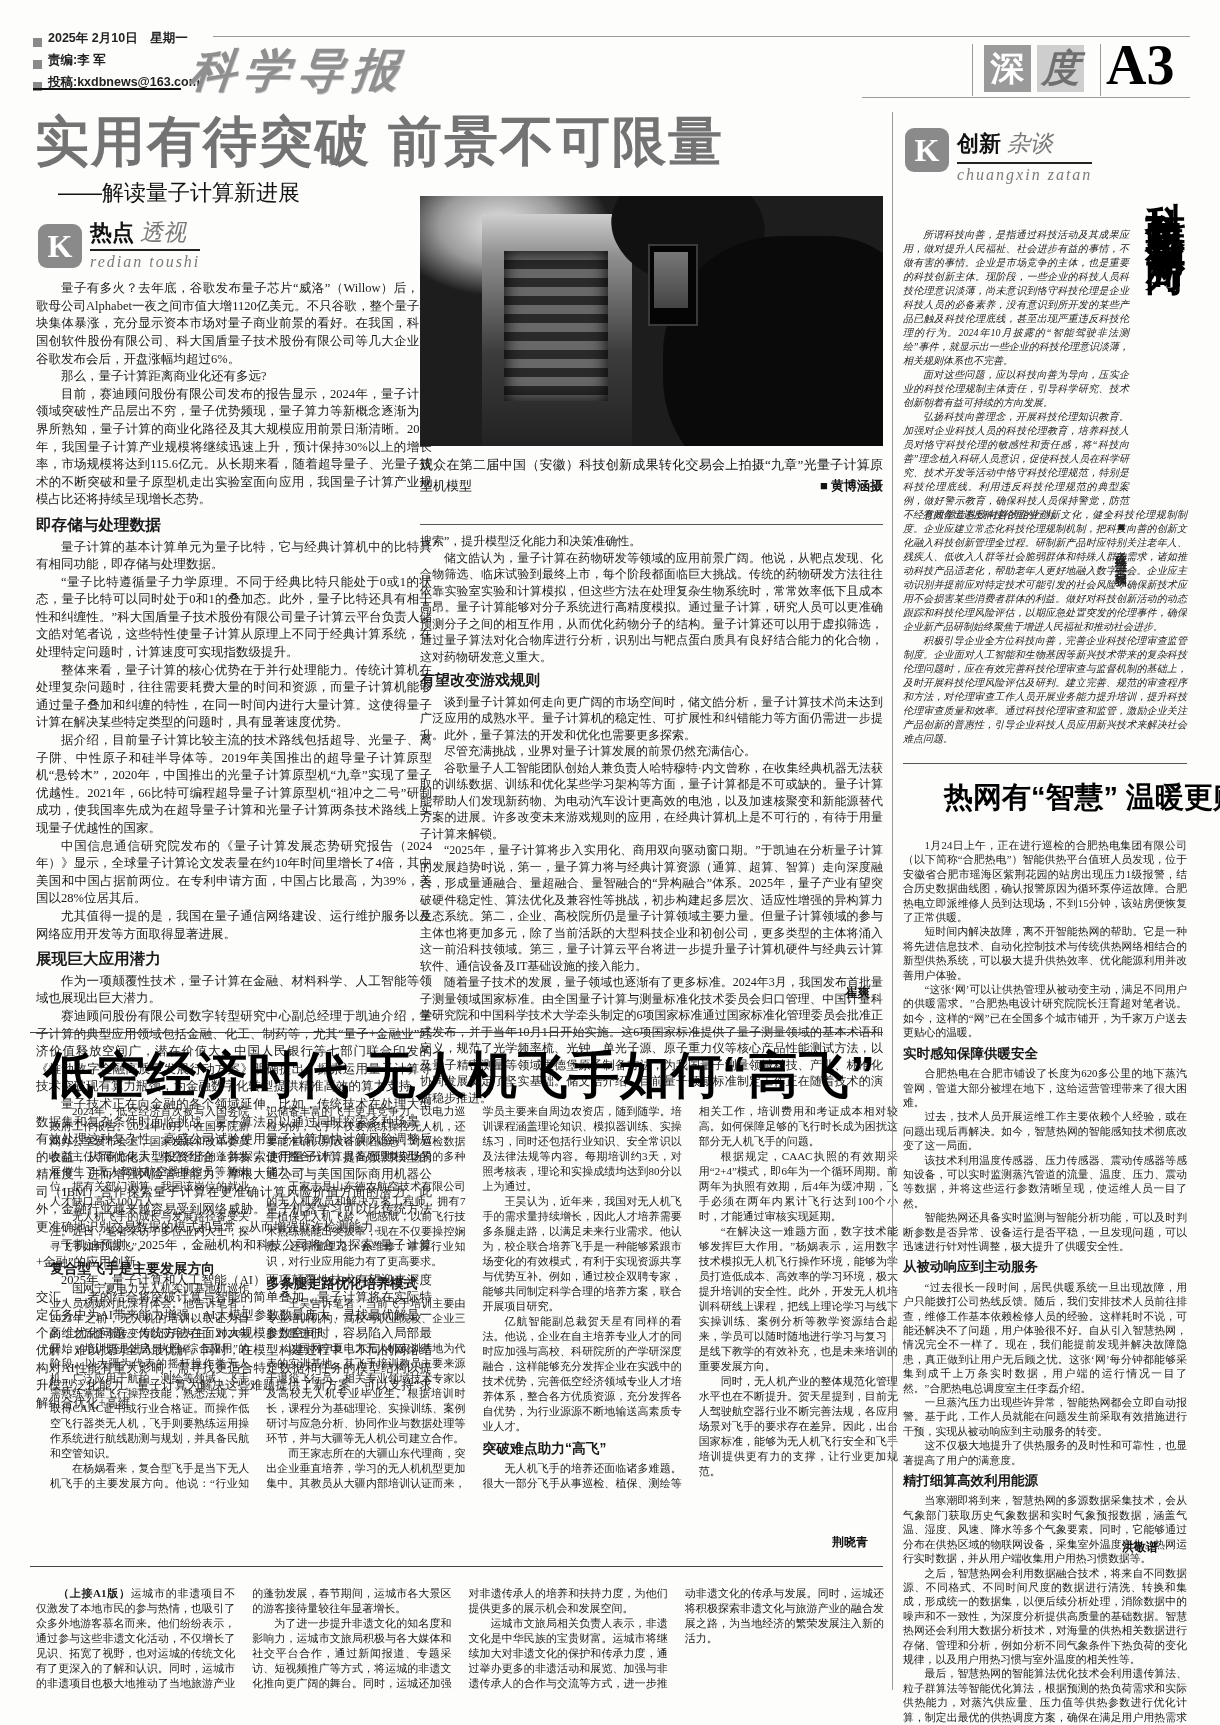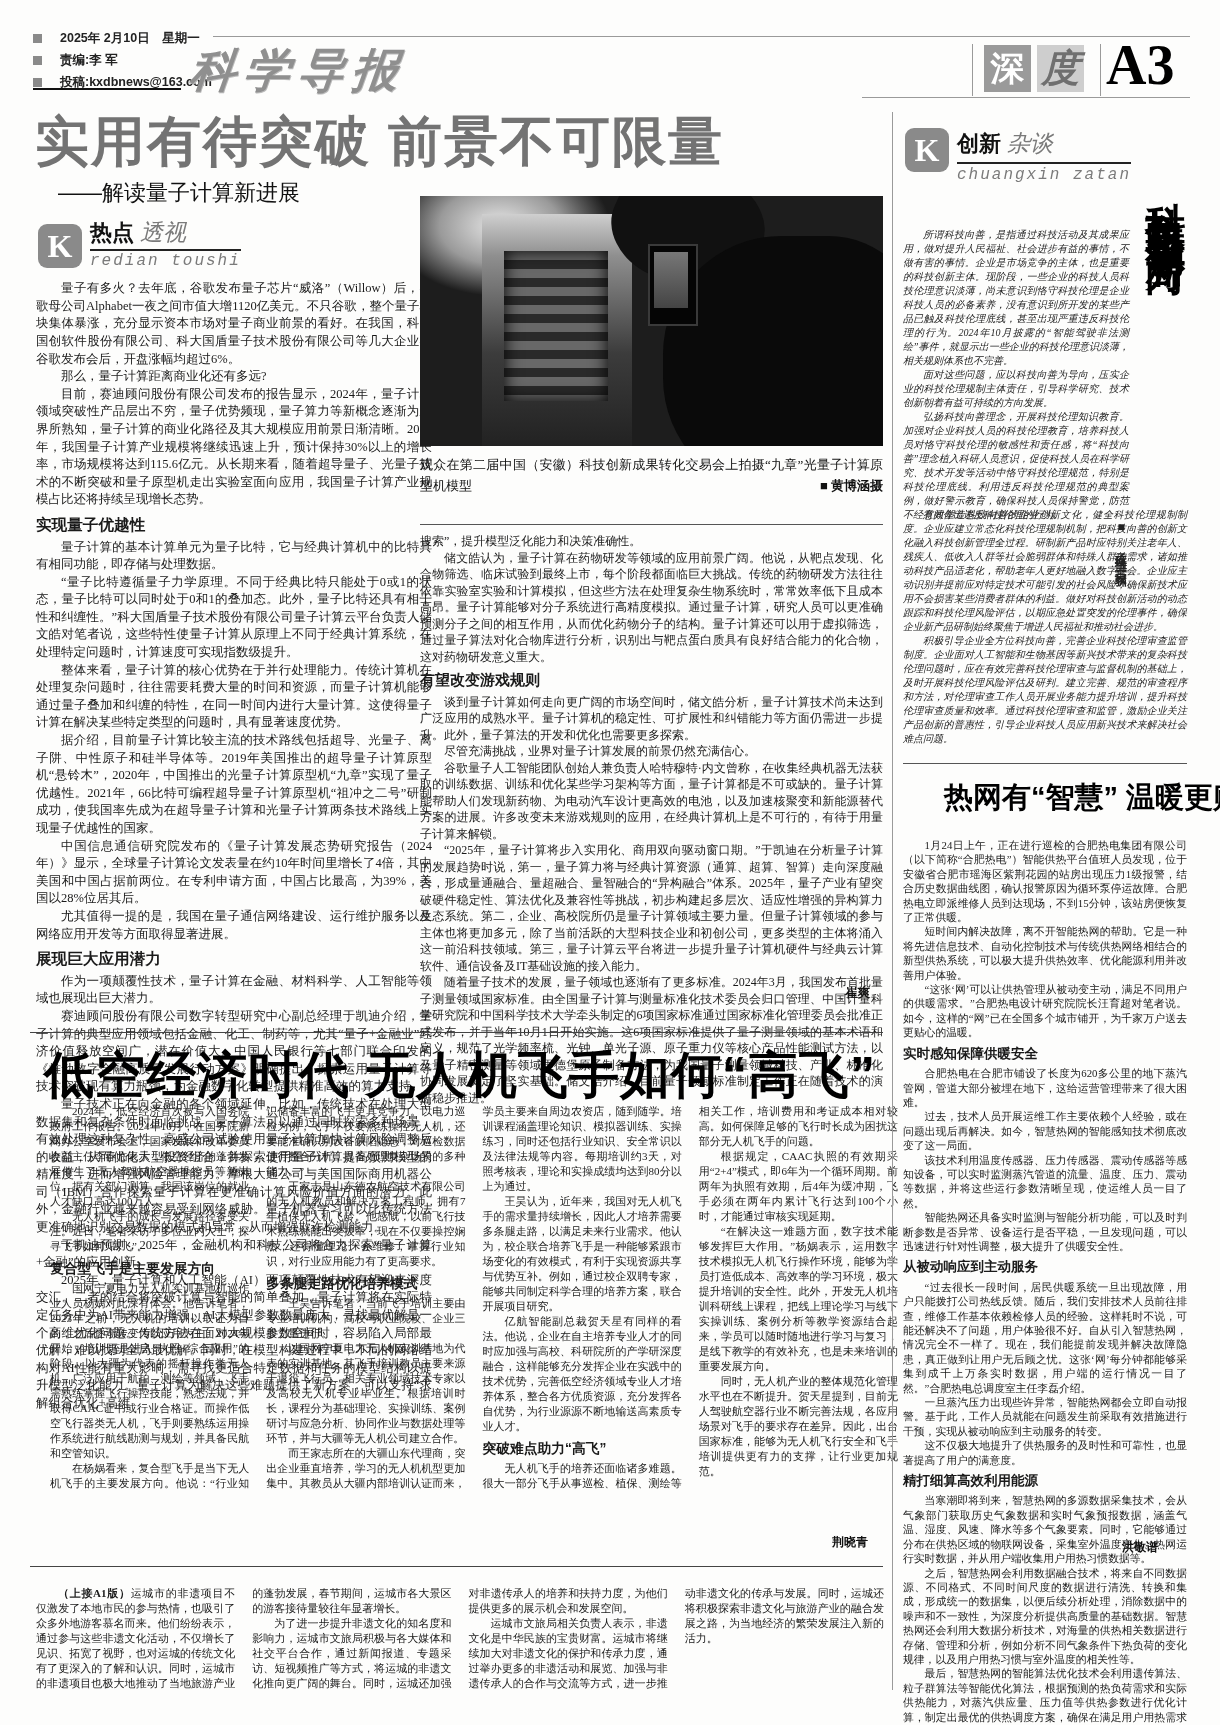--- a/index.html
+++ b/index.html
@@ -4,42 +4,42 @@
 <style>
   html,body{margin:0;padding:0;}
   body{width:1220px;height:1725px;position:relative;background:#fdfdfc;color:#1a1a1a;
        font-family:"Liberation Serif","DejaVu Serif",serif;overflow:hidden;}
   .abs{position:absolute;}
   .hline{position:absolute;background:#9a9a9a;height:1px;}
   .vline{position:absolute;background:#9a9a9a;width:1px;}
   .blackline{position:absolute;background:#111;height:2px;}
   
   .hdr-info{left:33px;top:30px;font-family:"Liberation Sans",sans-serif;font-size:12.5px;font-weight:bold;color:#222;}
-  .hdr-info .row{display:flex;align-items:center;margin-bottom:5px;gap:12px;}
+  .hdr-info .row{display:flex;align-items:flex-end;margin-bottom:5px;}
   .sq{width:9px;height:9px;background:#8a8a8a;margin-right:6px;display:inline-block;}
   .masthead{left:190px;top:40px;font-size:46px;font-weight:bold;font-style:italic;color:#8f8f8f;
             font-family:"Liberation Serif",serif;letter-spacing:8px;transform:skewX(-6deg);text-shadow:1px 1px 0 #bbb;}
   .badge1{left:984px;top:45px;width:47px;height:47px;background:#9a9a9a;color:#fff;text-align:center;
           font-family:"Liberation Sans",sans-serif;font-size:34px;font-weight:bold;line-height:47px;}
   .badge2{left:1037px;top:45px;width:47px;height:47px;background:#cecece;color:#6f6f6f;text-align:center;
           font-family:"Liberation Serif",serif;font-style:italic;font-size:38px;font-weight:bold;line-height:47px;}
   .pageno{left:1106px;top:33px;font-family:"Liberation Serif",serif;font-size:56px;font-weight:bold;color:#000;}
   
   .main-hl{left:35px;top:106px;width:790px;font-family:"Liberation Sans",sans-serif;font-weight:900;
            font-size:54px;letter-spacing:2px;color:#737373;white-space:nowrap;}
   .main-sub{left:58px;top:178px;font-family:"Liberation Sans",sans-serif;font-size:22px;font-weight:500;color:#111;}
   
   .tag{display:flex;align-items:flex-start;margin:2px 0 10px 2px;break-inside:avoid;}
   .klogo{width:44px;height:44px;background:#8a8a8a;border-radius:9px;color:#fff;text-align:center;
          font-family:"Liberation Serif",serif;font-size:32px;font-weight:bold;line-height:44px;flex:0 0 44px;}
   .tagright{margin-left:8px;}
   .tagline1{border-bottom:2px solid #222;padding-bottom:3px;white-space:nowrap;}
   .tagbold{font-family:"Liberation Sans",sans-serif;font-weight:bold;font-size:22px;color:#111;}
   .tagscript{font-family:"Liberation Serif",serif;font-style:italic;font-size:23px;color:#7a7a7a;margin-left:6px;}
-  .tagpinyin{font-family:Liberation Mono, monospace;font-style:italic;font-size:16px;color:#7a7a7a;letter-spacing:2px;margin-top:2px;}
+  .tagpinyin{font-family:Liberation Serif, serif;font-style:italic;font-size:16px;color:#7a7a7a;letter-spacing:2px;margin-top:2px;}
   
   .para{margin:0;text-indent:2em;text-align:justify;}
   .para.cont{text-indent:0;}
   .colhead{font-family:"Liberation Sans",sans-serif;font-weight:bold;font-size:1.25em;margin:7px 0 5px;text-indent:0;}
   .cols4{column-count:4;column-gap:17px;overflow:hidden;}
   .qA{left:36px;top:222px;width:396px;height:790px;font-size:12.5px;line-height:17.6px;}
   .qB{left:420px;top:533px;width:463px;height:452px;font-size:12px;line-height:16.5px;}
   .byline{position:absolute;font-family:"Liberation Sans",sans-serif;font-weight:bold;font-size:12.5px;color:#111;text-align:center;}
   
   .photo{left:420px;top:196px;width:463px;height:250px;background:#1d1d1d;overflow:hidden;}
@@ -108,21 +108,21 @@
     <div class="klogo">K</div>
     <div class="tagright">
       <div class="tagline1"><span class="tagbold">热点</span><span class="tagscript">透视</span></div>
       <div class="tagpinyin">redian toushi</div>
     </div>
   </div>
   <div>
       <p class="para">量子有多火？去年底，谷歌发布量子芯片“威洛”（Willow）后，谷歌母公司Alphabet一夜之间市值大增1120亿美元。不只谷歌，整个量子板块集体暴涨，充分显示资本市场对量子商业前景的看好。在我国，科大国创软件股份有限公司、科大国盾量子技术股份有限公司等几大企业在谷歌发布会后，开盘涨幅均超过6%。</p>
       <p class="para">那么，量子计算距离商业化还有多远?</p>
       <p class="para">目前，赛迪顾问股份有限公司发布的报告显示，2024年，量子计算领域突破性产品层出不穷，量子优势频现，量子算力等新概念逐渐为业界所熟知，量子计算的商业化路径及其大规模应用前景日渐清晰。2025年，我国量子计算产业规模将继续迅速上升，预计保持30%以上的增长率，市场规模将达到115.6亿元。从长期来看，随着超导量子、光量子技术的不断突破和量子原型机走出实验室面向应用，我国量子计算产业规模占比还将持续呈现增长态势。</p>
-      <h4 class="colhead">实现量子优越性</h4>
+      <h4 class="colhead">即存储与处理数据</h4>
       <p class="para">量子计算的基本计算单元为量子比特，它与经典计算机中的比特具有相同功能，即存储与处理数据。</p>
       <p class="para">“量子比特遵循量子力学原理。不同于经典比特只能处于0或1的状态，量子比特可以同时处于0和1的叠加态。此外，量子比特还具有相干性和纠缠性。”科大国盾量子技术股份有限公司量子计算云平台负责人储文皓对笔者说，这些特性使量子计算从原理上不同于经典计算系统，在处理特定问题时，计算速度可实现指数级提升。</p>
       <p class="para">整体来看，量子计算的核心优势在于并行处理能力。传统计算机在处理复杂问题时，往往需要耗费大量的时间和资源，而量子计算机能够通过量子叠加和纠缠的特性，在同一时间内进行大量计算。这使得量子计算在解决某些特定类型的问题时，具有显著速度优势。</p>
       <p class="para">据介绍，目前量子计算比较主流的技术路线包括超导、光量子、离子阱、中性原子和硅半导体等。2019年美国推出的超导量子计算原型机“悬铃木”，2020年，中国推出的光量子计算原型机“九章”实现了量子优越性。2021年，66比特可编程超导量子计算原型机“祖冲之二号”研制成功，使我国率先成为在超导量子计算和光量子计算两条技术路线上实现量子优越性的国家。</p>
       <p class="para">中国信息通信研究院发布的《量子计算发展态势研究报告（2024年）》显示，全球量子计算论文发表量在约10年时间里增长了4倍，其中美国和中国占据前两位。在专利申请方面，中国占比最高，为39%，美国以28%位居其后。</p>
       <p class="para">尤其值得一提的是，我国在量子通信网络建设、运行维护服务以及网络应用开发等方面取得显著进展。</p>
       <h4 class="colhead">展现巨大应用潜力</h4>
       <p class="para">作为一项颠覆性技术，量子计算在金融、材料科学、人工智能等领域也展现出巨大潜力。</p>
       <p class="para">赛迪顾问股份有限公司数字转型研究中心副总经理于凯迪介绍，量子计算的典型应用领域包括金融、化工、制药等，尤其“量子+金融业”经济价值释放空间广，潜在价值大。中国人民银行等七部门联合印发的《推动数字金融高质量发展行动方案》明确提出，探索运用量子计算等技术突破现有算力瓶颈，为金融数字化转型提供精准高效的算力支持。</p>
       <p class="para">量子技术正在向金融的各个领域延伸。比如，传统技术在处理大型数据集和复杂条件时面临挑战，量子算法可以通过同时探索多种场景，有效处理这种复杂性。高盛公司试验使用量子计算加快计算风险调整后的收益，从而优化大型投资组合，并探索使用量子计算提高预测模型的精准度，进而增强风险管理能力。摩根大通公司与美国国际商用机器公司（IBM）合作探索量子计算在更准确计算风险价值方面的潜力。此外，金融行业越来越容易受到网络威胁。量子机器学习可以比传统方法更准确地识别交易数据的模式和异常，从而增强欺诈检测能力。</p>

